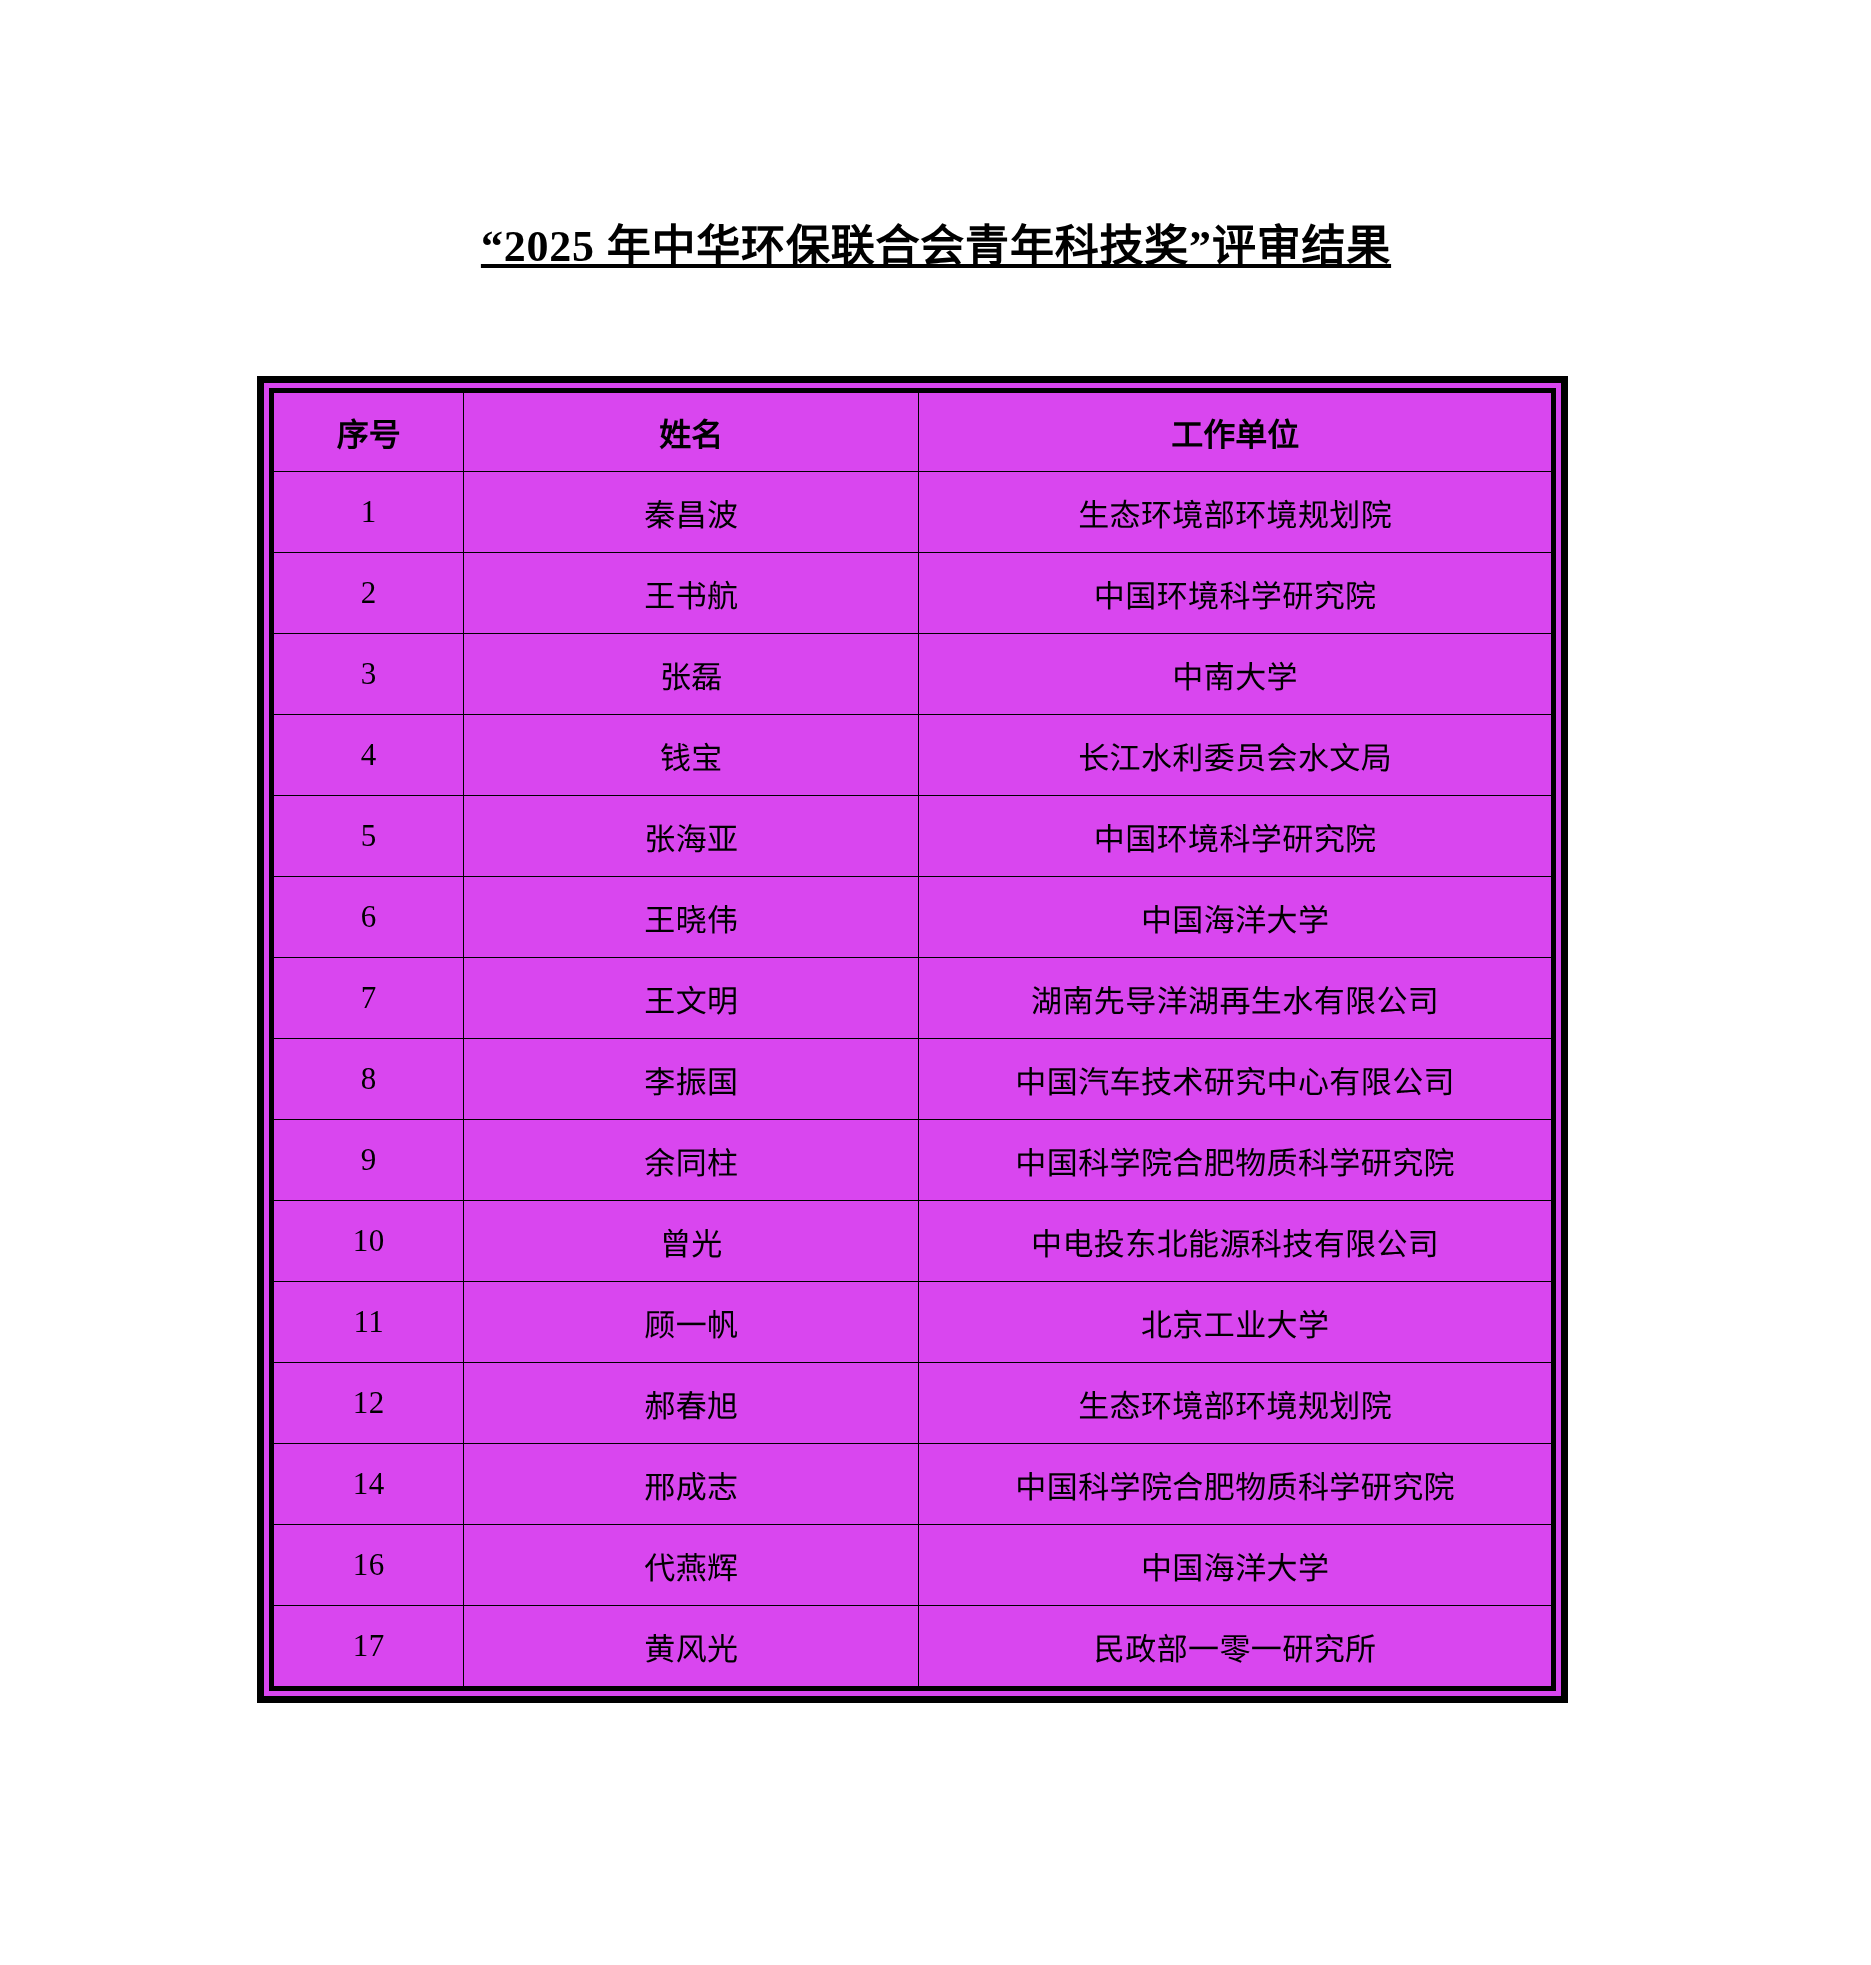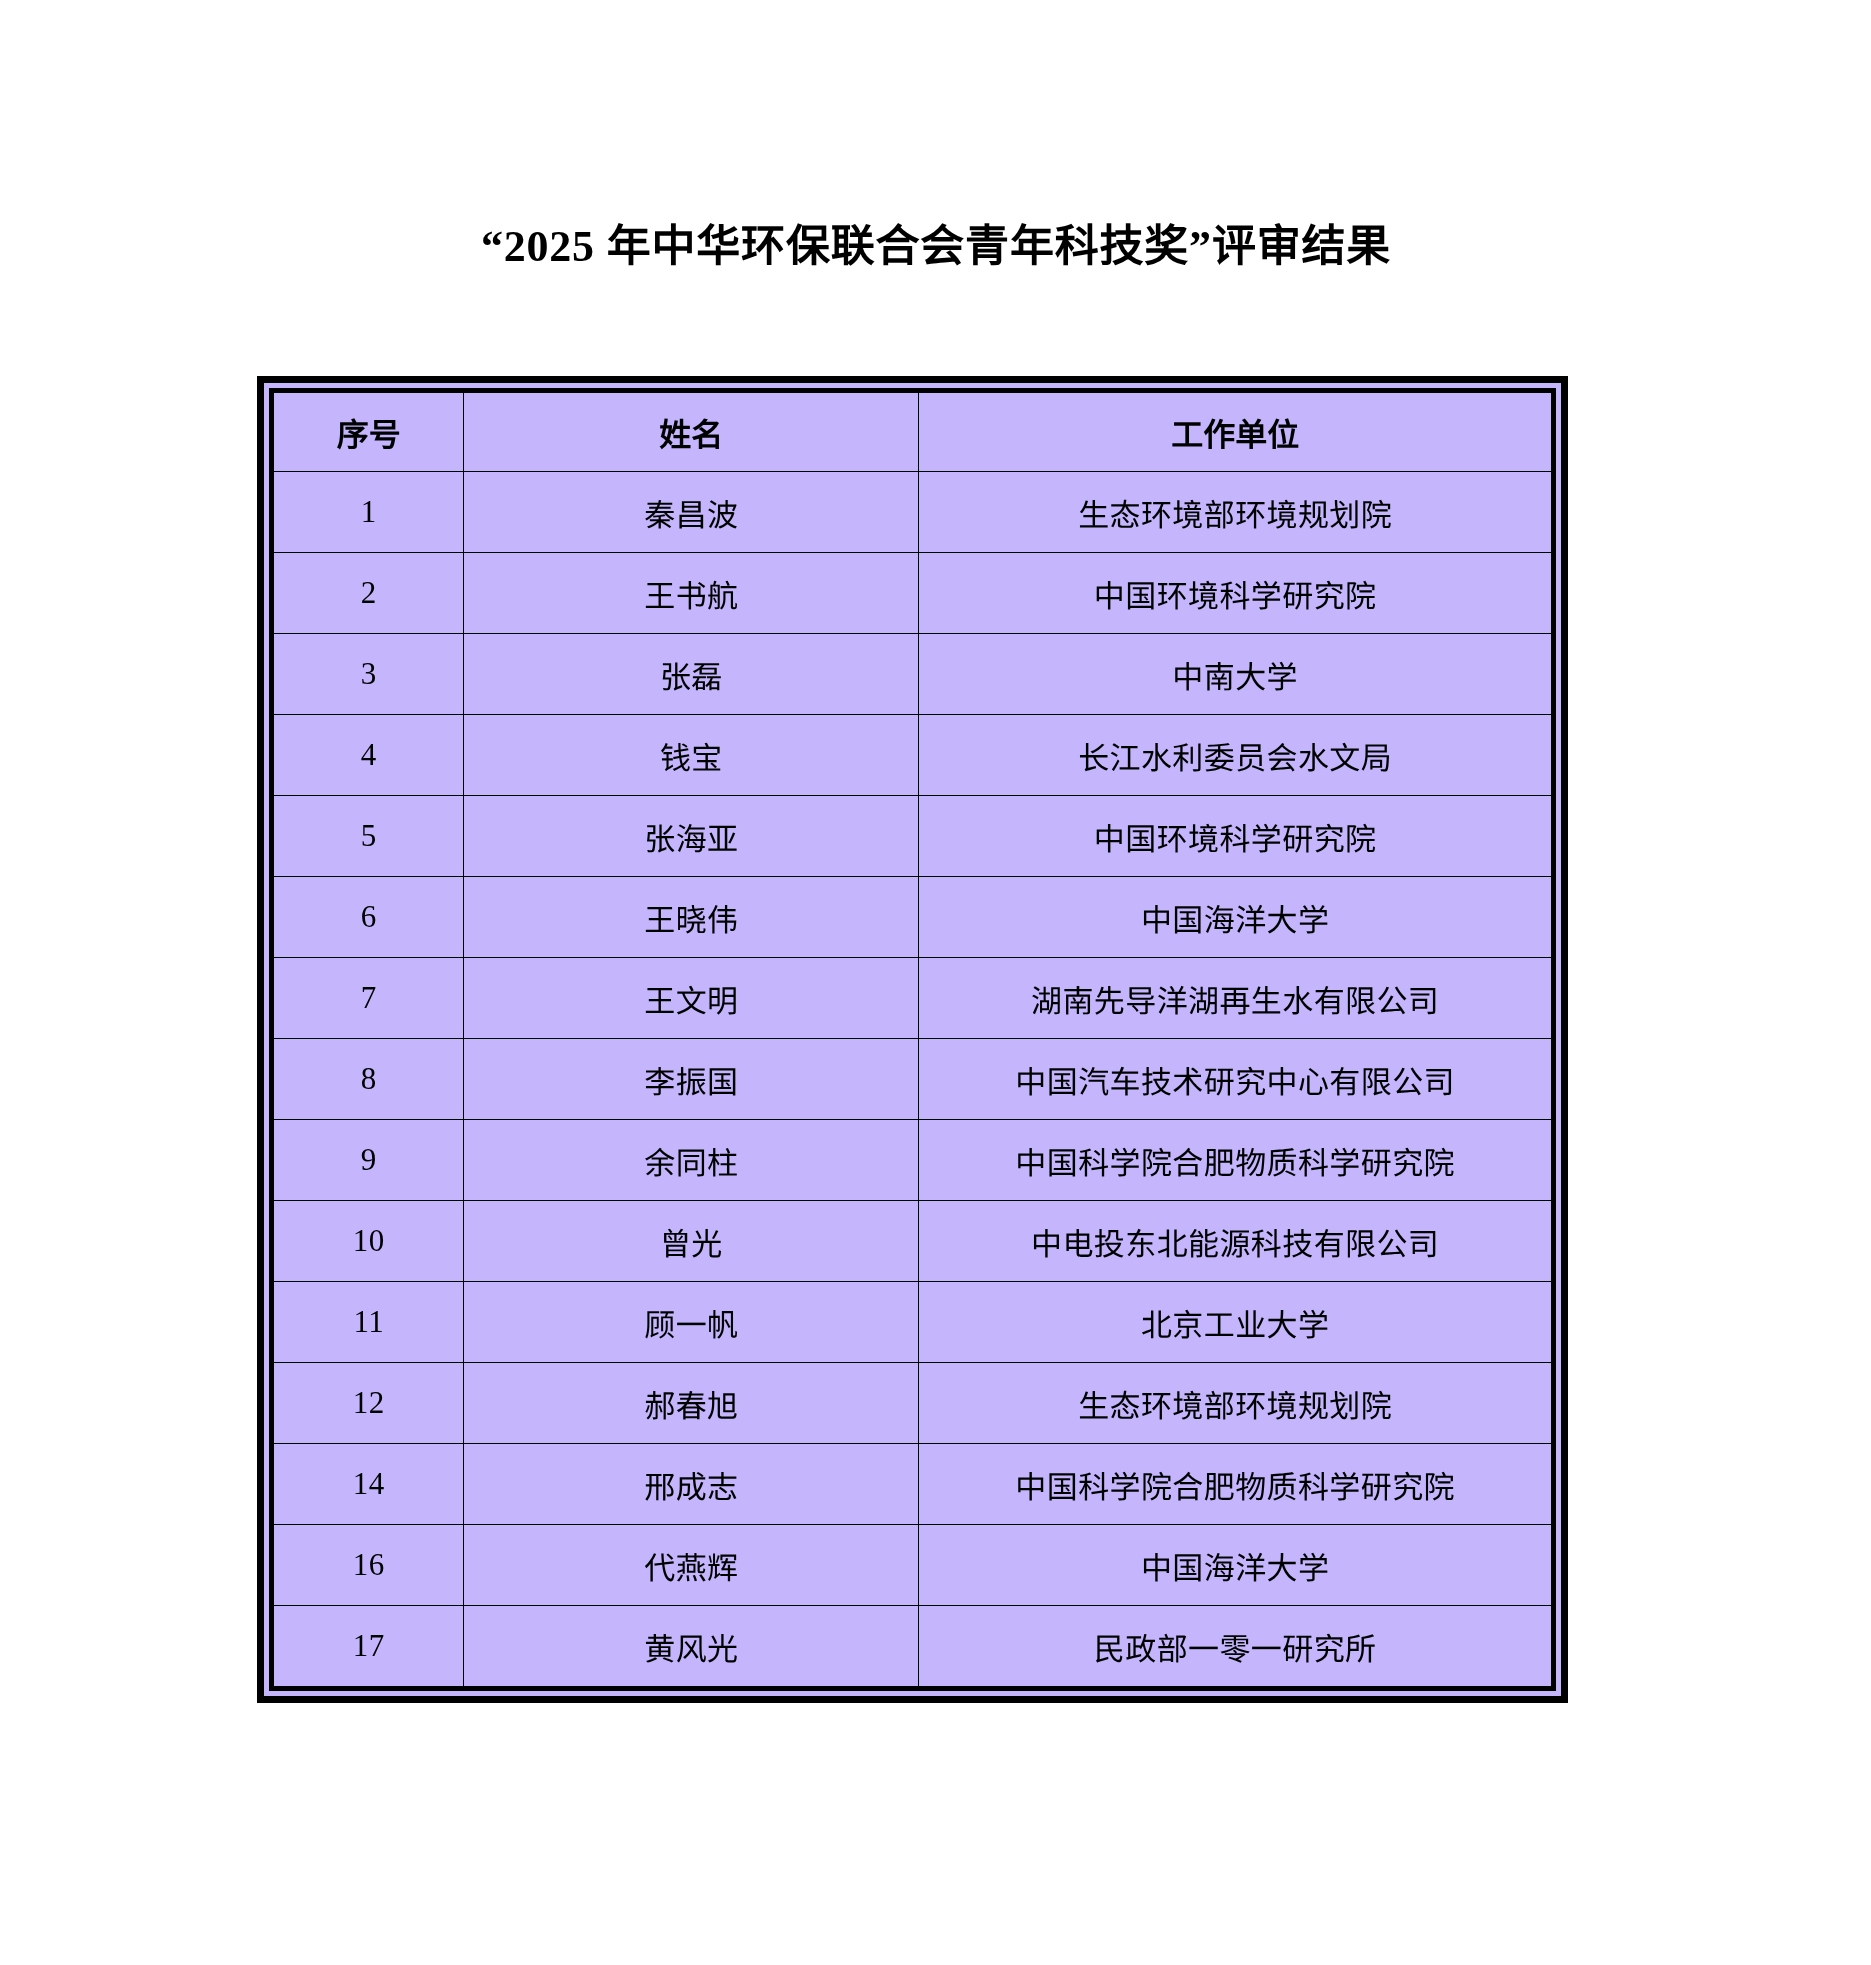--- a/index.html
+++ b/index.html
@@ -19,29 +19,30 @@
   }
   .doc-title {
     margin: 0;
     padding-top: 218px;
     text-align: center;
     font-size: 44px;
     font-weight: 700;
     letter-spacing: 0.8px;
     line-height: 1.3;
     color: #000000;
+    text-decoration: underline;
   }
   
   .table-frame {
     box-sizing: border-box;
     margin: 101px 0 0 257px;
     width: 1311px;
     border: 7.5px solid #000000;
     padding: 5.1px;
-    background: #c4b5fd;
+    background: #d946ef;
   }
   table.results {
     width: 100%;
     border-collapse: collapse;
     table-layout: fixed;
   }
   table.results, table.results th, table.results td {
     border: 1.6px solid #000000;
   }
   table.results {

